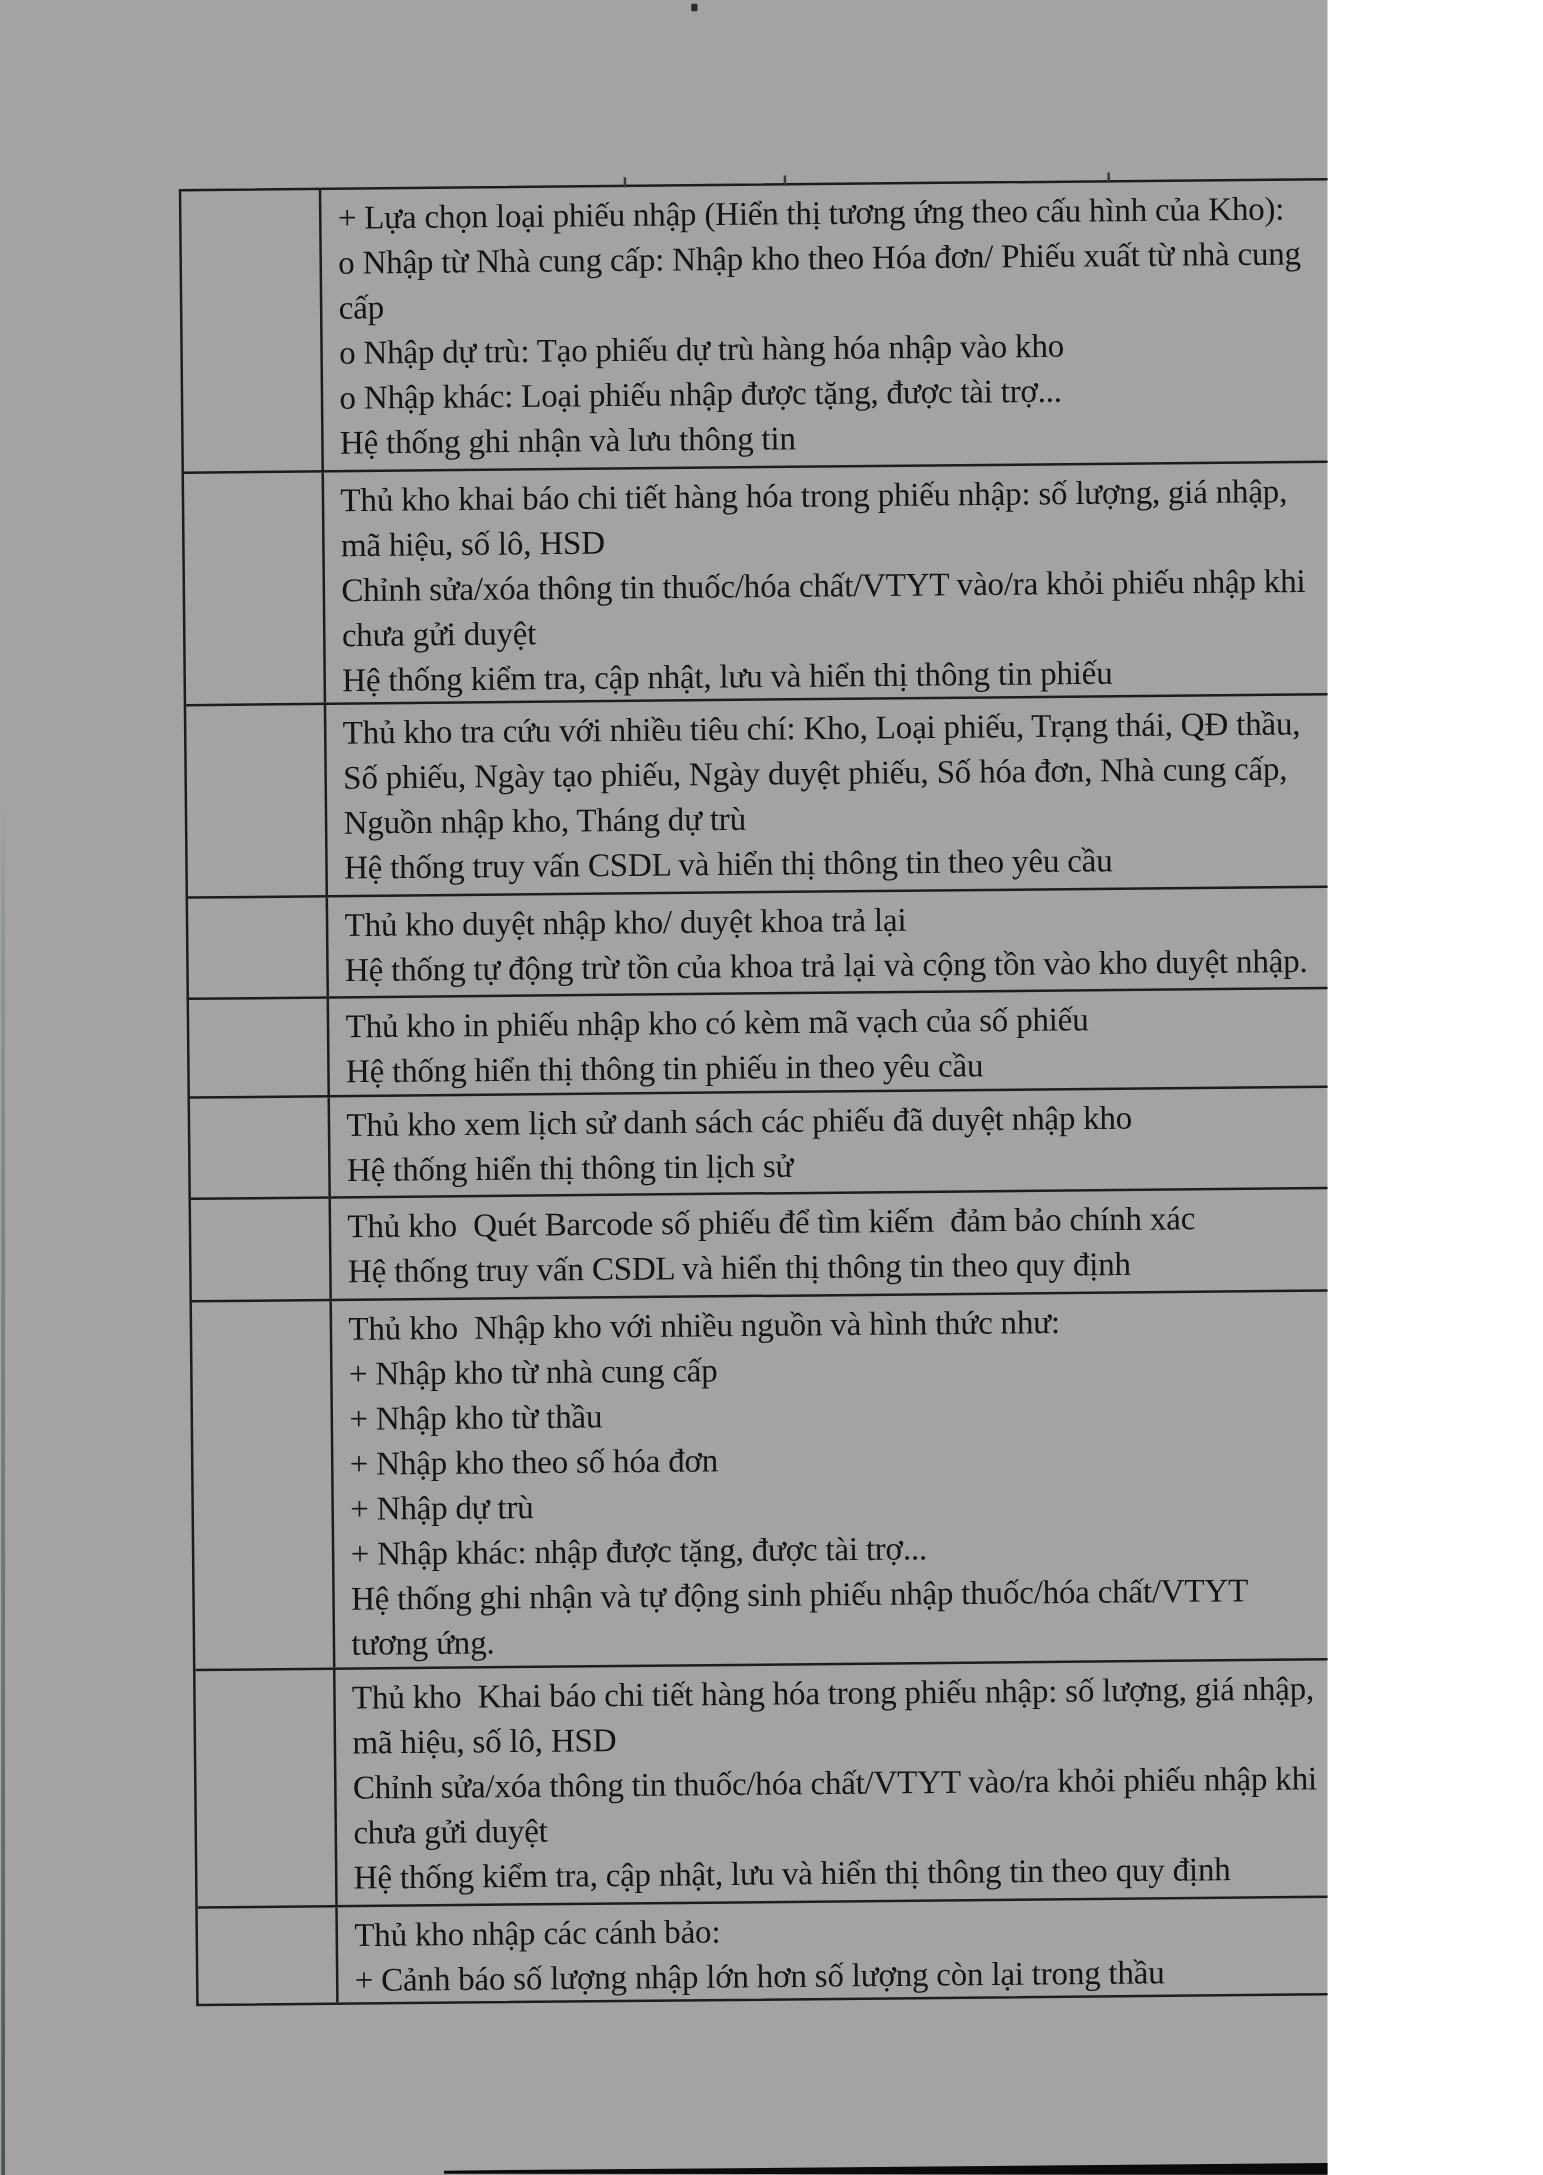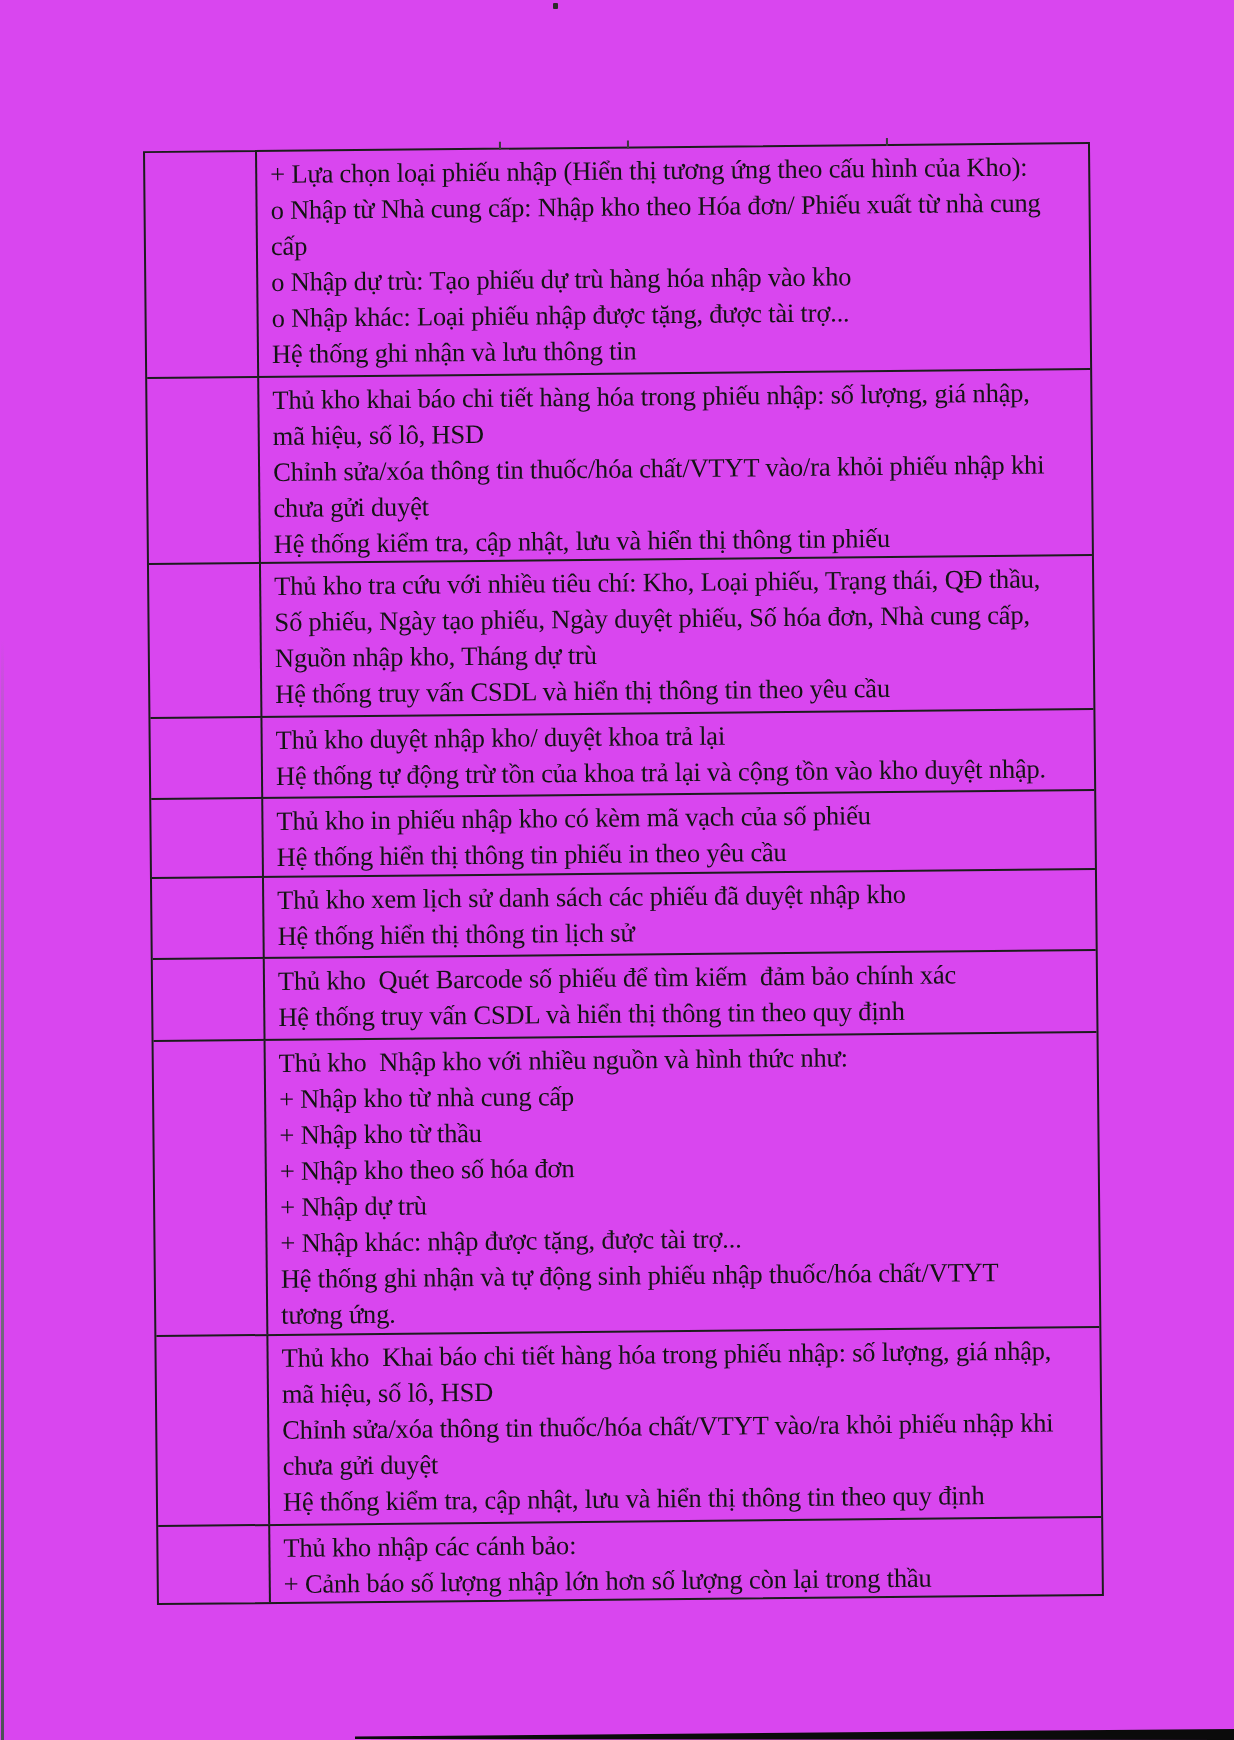--- a/index.html
+++ b/index.html
@@ -1,20 +1,20 @@
 <!DOCTYPE html>
 <html><head>
 <meta charset="utf-8">
 <style>
   html, body { margin: 0; padding: 0; }
   .page {
     position: relative;
-    width: 1234px;
+    width: 1062px;
     height: 1740px;
-    background: #d946ef;
+    background: #a3a3a3;
     overflow: hidden;
     font-family: "Liberation Serif", "DejaVu Serif", serif;
   }
   .speck {
     position: absolute;
     left: 553px; top: 3px;
     width: 5px; height: 6px;
     background: #2b2b2b;
     border-radius: 1px;
   }

